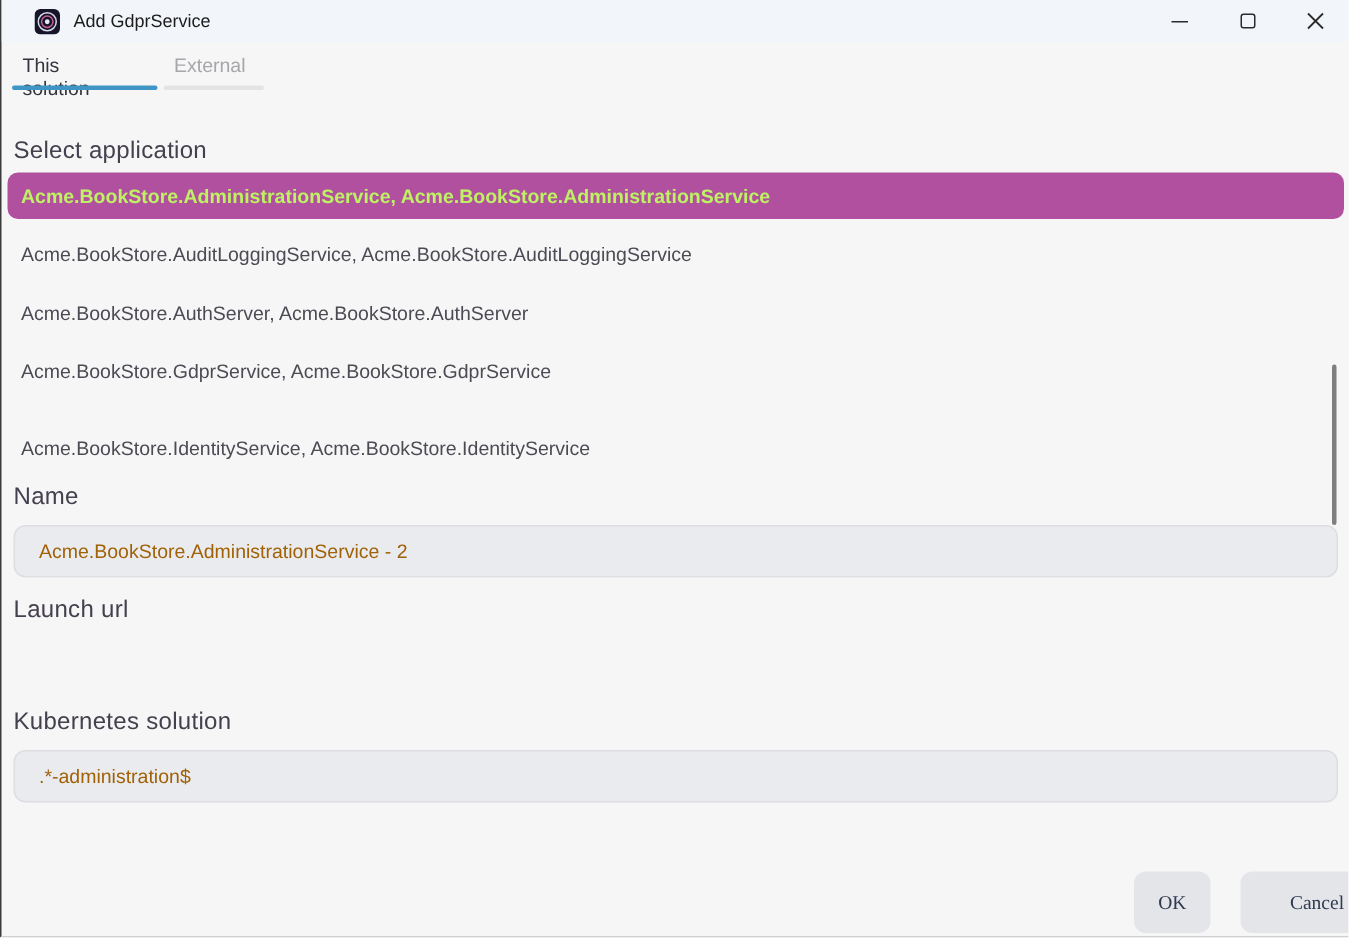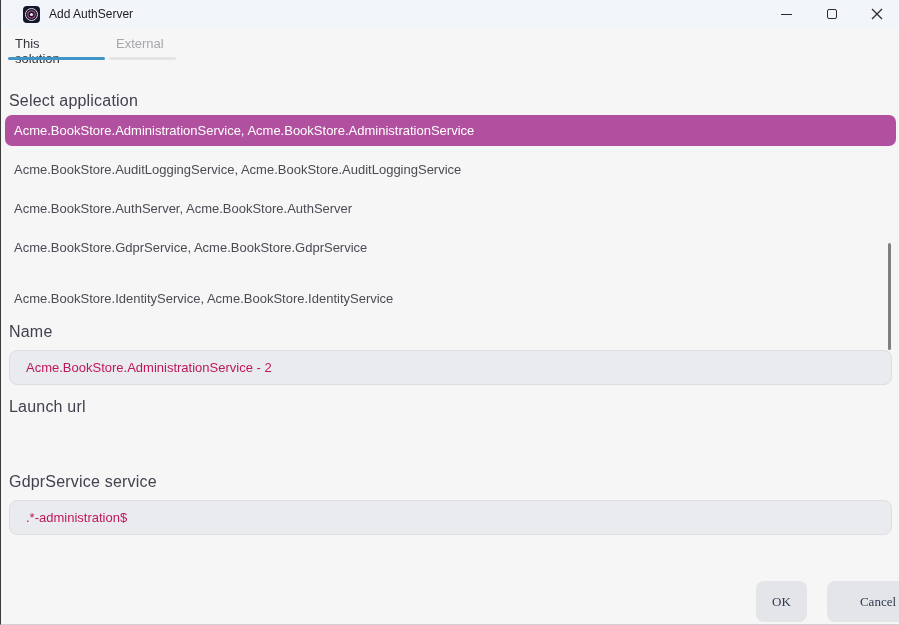--- a/index.html
+++ b/index.html
@@ -60,32 +60,32 @@
   .app-item {
     position: absolute; left: 0; width: 891px; height: 31px;
     display: flex; align-items: center;
     padding-left: 9px;
     font-size: 13px; color: #4b4b53;
     border-radius: 7px;
     cursor: pointer;
     white-space: nowrap; overflow: hidden;
   }
   .app-item.selected {
-    background: #b1509e; color: #ffffff; font-weight: 400;
+    background: #b1509e; color: #bef264; font-weight: 700;
   }
   .scrollbar-thumb {
     position: absolute; left: 883px; top: 128px; width: 3px; height: 107px;
     background: #7f7f82; border-radius: 2px;
   }
   
   .field-input {
     position: absolute; left: 8px; width: 883px; height: 35px;
     border-radius: 8px;
     font-family: "Liberation Sans", sans-serif;
-    font-size: 13px; color: #be185d;
+    font-size: 13px; color: #a16207;
     padding: 0 16px;
     outline: none;
     background: #e9ebee;
     border: 1px solid #dcdee1;
   }
   #input-name { top: 350px; }
   #input-launch {
     top: 425px;
     background: #f1f3f5;
     border: 2px solid #5c9ed2;
@@ -107,21 +107,21 @@
 
 <div class="window">
 
   <div class="titlebar">
     <svg class="app-icon" viewBox="0 0 17 17">
       <rect x="0" y="0" width="17" height="17" rx="4" fill="#161529"></rect>
       <circle cx="8.5" cy="8.5" r="6" fill="none" stroke="#d8d9e6" stroke-width="1"></circle>
       <circle cx="8.5" cy="8.5" r="3.8" fill="none" stroke="#c95f9b" stroke-width="1"></circle>
       <circle cx="8.5" cy="8.5" r="1.6" fill="#e8e9f2"></circle>
     </svg>
-    <span class="titlebar-title">Add AuthServer</span>
+    <span class="titlebar-title">Add GdprService</span>
     <div class="titlebar-controls">
       <div class="tb-btn">
         <span class="min-glyph"></span>
       </div>
       <div class="tb-btn">
         <span class="max-glyph"></span>
       </div>
       <div class="tb-btn">
         <svg width="12" height="12" viewBox="0 0 12 12">
           <line x1="1" y1="1" x2="11" y2="11" stroke="#2b2b2b" stroke-width="1.2"></line>
@@ -147,19 +147,19 @@
     <div class="app-item" style="top:117px">Acme.BookStore.GdprService, Acme.BookStore.GdprService</div>
     <div class="app-item" style="top:168px">Acme.BookStore.IdentityService, Acme.BookStore.IdentityService</div>
     <div class="scrollbar-thumb"></div>
   </div>
 
   <div class="section-heading" id="h-name">Name</div>
   <input class="field-input" id="input-name" type="text" value="Acme.BookStore.AdministrationService - 2" style="">
 
   <div class="section-heading" id="h-launch">Launch url</div>
 
-  <div class="section-heading" id="h-k8s">GdprService service</div>
+  <div class="section-heading" id="h-k8s">Kubernetes solution</div>
   <input class="field-input" id="input-k8s" type="text" value=".*-administration$" style="">
 
   <button class="btn" id="btn-ok">OK</button>
   <button class="btn" id="btn-cancel">Cancel</button>
 
 </div>
 
 </body></html>

